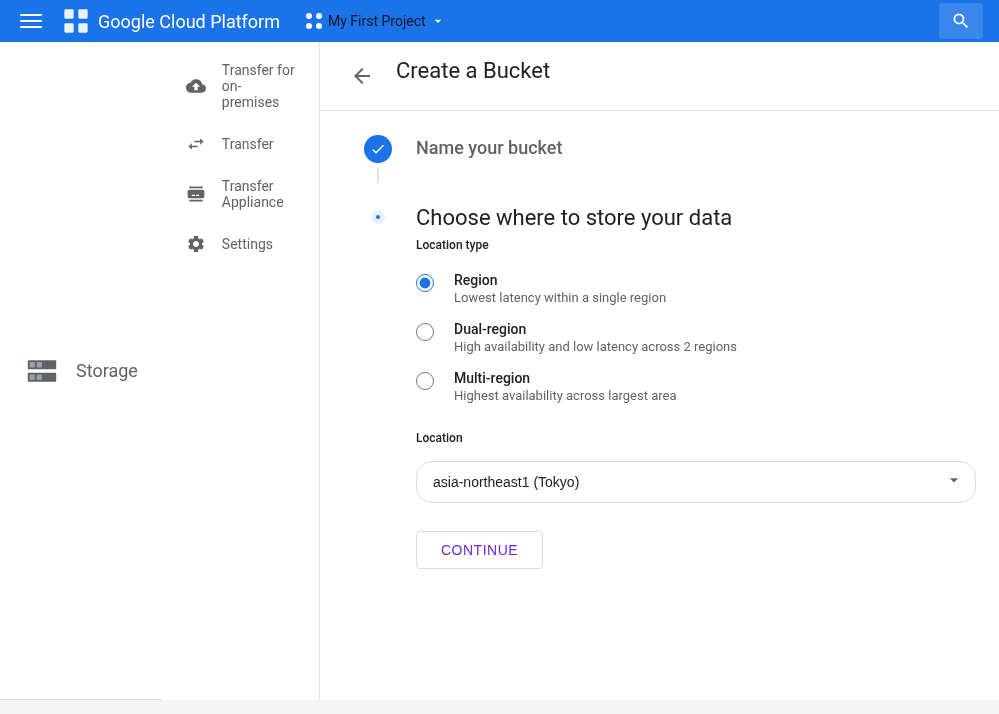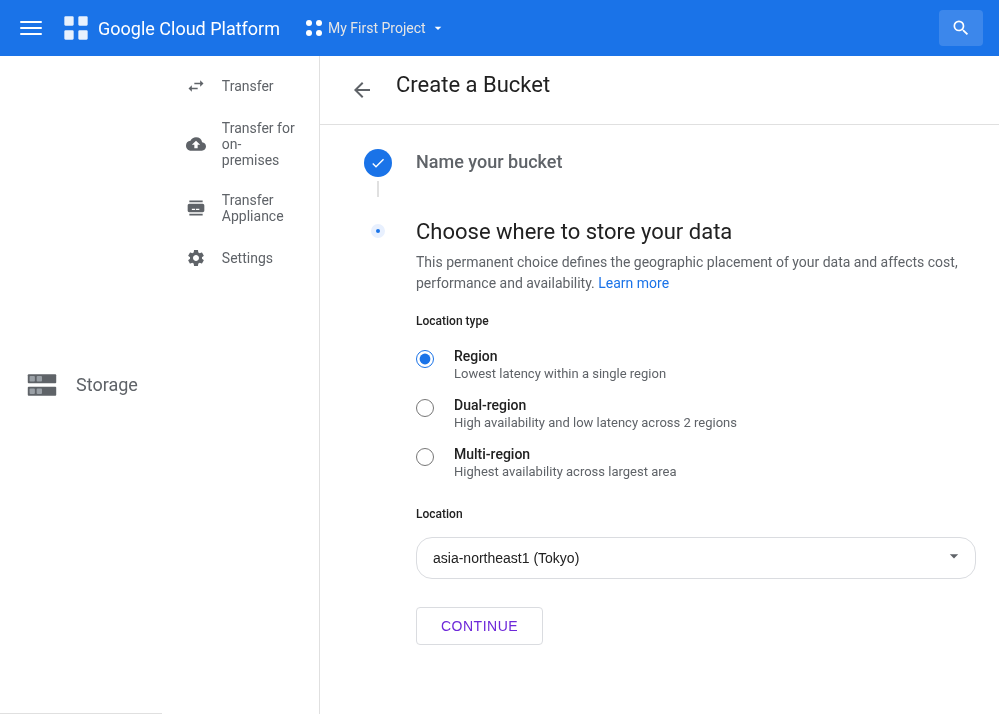--- a/index.html
+++ b/index.html
@@ -1,21 +1,21 @@
 <!DOCTYPE html>
 <html><head>
   <meta charset="utf-8">
   <style>
     * { box-sizing: border-box; margin: 0; padding: 0; }
     body { font-family: 'Roboto', Arial, sans-serif; font-size: 14px; color: #212121; background: #f5f5f5; width: 999px; height: 714px; overflow: hidden; }
 
     
     .navbar {
       background: #1a73e8;
-      height: 56px;
+      height: 42px;
       display: flex;
       align-items: center;
       padding: 0 16px;
       gap: 16px;
       color: white;
     }
     .navbar-menu-icon {
       cursor: pointer;
       display: flex;
       flex-direction: column;
@@ -42,21 +42,21 @@
       width: 28px;
       height: 28px;
     }
     .navbar-project {
       display: flex;
       align-items: center;
       gap: 4px;
       margin-left: 8px;
       cursor: pointer;
       font-size: 14px;
-      color: #e5e5e5;
+      color: #0f172a;
     }
     .search-icon-wrap {
       background: rgba(255,255,255,0.15);
       border-radius: 4px;
       padding: 8px 12px;
       display: flex;
       align-items: center;
       margin-left: auto;
     }
 
@@ -343,33 +343,33 @@
       </div>
       <span class="sidebar-header-title">Storage</span>
     </div>
 
     <nav class="sidebar-nav">
 
 
       <div class="sidebar-item">
         <div class="sidebar-item-icon">
           <svg width="20" height="20" viewBox="0 0 24 24" fill="#5f6368">
-            <path d="M6.99 11L3 15l3.99 4v-3H14v-2H6.99v-3zM21 9l-3.99-4v3H10v2h7.01v3L21 9z"></path>
+            <path d="M19.35 10.04A7.49 7.49 0 0 0 12 4C9.11 4 6.6 5.64 5.35 8.04A5.994 5.994 0 0 0 0 14c0 3.31 2.69 6 6 6h13c2.76 0 5-2.24 5-5 0-2.64-2.05-4.78-4.65-4.96zM14 13v4h-4v-4H7l5-5 5 5h-3z"></path>
           </svg>
         </div>
-        <span>Transfer</span>
+        <span>Transfer for on-premises</span>
       </div>
 
       <div class="sidebar-item">
         <div class="sidebar-item-icon">
           <svg width="20" height="20" viewBox="0 0 24 24" fill="#5f6368">
-            <path d="M19.35 10.04A7.49 7.49 0 0 0 12 4C9.11 4 6.6 5.64 5.35 8.04A5.994 5.994 0 0 0 0 14c0 3.31 2.69 6 6 6h13c2.76 0 5-2.24 5-5 0-2.64-2.05-4.78-4.65-4.96zM14 13v4h-4v-4H7l5-5 5 5h-3z"></path>
+            <path d="M6.99 11L3 15l3.99 4v-3H14v-2H6.99v-3zM21 9l-3.99-4v3H10v2h7.01v3L21 9z"></path>
           </svg>
         </div>
-        <span>Transfer for on-premises</span>
+        <span>Transfer</span>
       </div>
 
       <div class="sidebar-item">
         <div class="sidebar-item-icon">
           <svg width="20" height="20" viewBox="0 0 24 24" fill="#5f6368">
             <path d="M20 3H4v2h16V3zM4 19h16v2H4v-2zM20 7H4c-1.1 0-2 .9-2 2v6c0 1.1.9 2 2 2h16c1.1 0 2-.9 2-2V9c0-1.1-.9-2-2-2zm-9 7.5H7v-1.5h4v1.5zm5 0h-4v-1.5h4v1.5z"></path>
           </svg>
         </div>
         <span>Transfer Appliance</span>
       </div>
@@ -413,24 +413,20 @@
       </div>
 
       <div class="step">
         <div class="step-indicator">
           <div style="display:flex;align-items:center;justify-content:center;width:28px;height:28px;">
             <div style="width:14px;height:14px;background:#1a73e8;border-radius:50%;border:5px solid #e8f0fe;"></div>
           </div>
         </div>
         <div class="step-body">
           <div class="step-title-active">Choose where to store your data</div>
-          <p class="step-description">
-            <span>This permanent choice defines the geographic placement of your data and affects cost, performance and availability.</span>
-            <a class="learn-more">Learn more</a>
-          </p>
 
           
           <div>
             <div class="section-title">Location type</div>
             <div class="radio-group">
 
               <label class="radio-option">
                 <input type="radio" name="location_type" class="radio-input" checked="" style="">
                 <div>
                   <div class="radio-label">Region</div>

